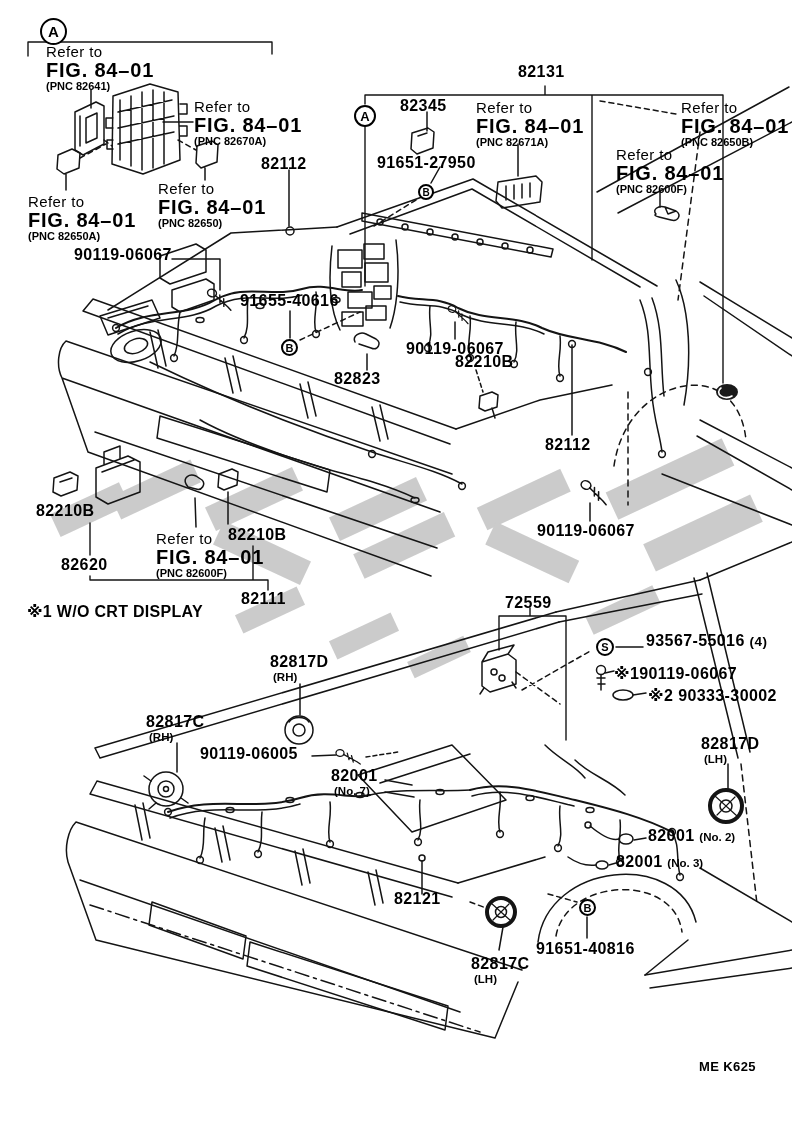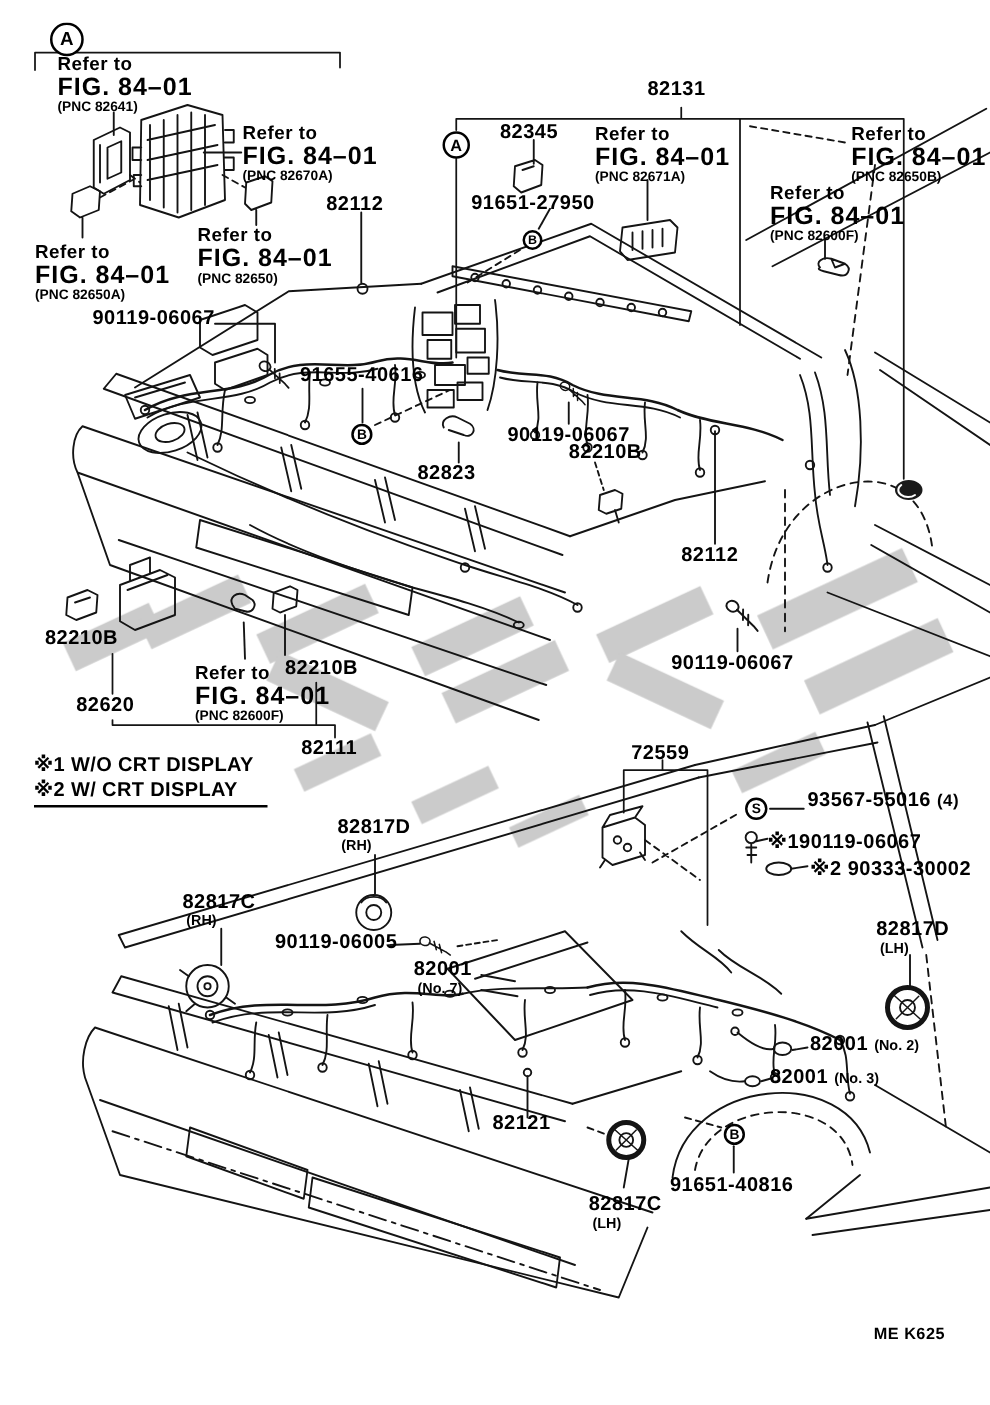--- a/index.html
+++ b/index.html
@@ -4,21 +4,21 @@
 <style>
   html,body{margin:0;padding:0;background:#888;}
   #stage{position:relative;width:792px;height:1124px;background:#ffffff;overflow:hidden;
          font-family:"Liberation Sans","DejaVu Sans",sans-serif;color:#000;}
   #lineart{position:absolute;left:0;top:0;width:792px;height:1124px;}
   .pl{position:absolute;font-weight:bold;font-size:16px;line-height:1.05;letter-spacing:.4px;white-space:nowrap;}
   .pl .sub{font-weight:bold;font-size:11.5px;letter-spacing:0;display:block;margin-left:3px;}
   .pl .subin{font-weight:bold;font-size:11.5px;letter-spacing:0;}
   .pl .qty{font-weight:bold;font-size:13.5px;}
   .ref{position:absolute;white-space:nowrap;line-height:1.06;}
-  .ref .l1{font-weight:bold;font-size:15px;letter-spacing:.4px;}
+  .ref .l1{font-weight:normal;font-size:15px;letter-spacing:.4px;}
   .ref .l2{font-weight:bold;font-size:20px;letter-spacing:.8px;}
   .ref .l3{font-weight:bold;font-size:11px;letter-spacing:0;}
   .mk{position:absolute;border:2px solid #000;border-radius:50%;background:#fff;
       display:flex;align-items:center;justify-content:center;font-weight:bold;box-sizing:border-box;}
   .note{position:absolute;font-weight:bold;font-size:16px;letter-spacing:.3px;white-space:nowrap;}
 </style>
 </head>
 <body>
 
 <div id="stage">
@@ -338,21 +338,21 @@
     <span>※2</span> <span>90333-30002</span>
   </div>
   <div class="pl" style="left:270px;top:654px">
     <span>82817D</span>
     <span class="sub">(RH)</span>
   </div>
   <div class="pl" style="left:146px;top:714px">
     <span>82817C</span>
     <span class="sub">(RH)</span>
   </div>
-  <div class="pl" style="left:220px;top:746px">90119-06005</div>
+  <div class="pl" style="left:200px;top:746px">90119-06005</div>
   <div class="pl" style="left:331px;top:768px">
     <span>82001</span>
     <span class="sub">(No. 7)</span>
   </div>
   <div class="pl" style="left:701px;top:736px">
     <span>82817D</span>
     <span class="sub">(LH)</span>
   </div>
   <div class="pl" style="left:648px;top:828px">
     <span>82001</span>
@@ -363,17 +363,16 @@
     <span class="subin">(No. 3)</span>
   </div>
   <div class="pl" style="left:394px;top:891px">82121</div>
   <div class="pl" style="left:536px;top:941px">91651-40816</div>
   <div class="pl" style="left:471px;top:956px">
     <span>82817C</span>
     <span class="sub">(LH)</span>
   </div>
 
   <div class="note" style="left:27px;top:602px">※1 W/O  CRT DISPLAY</div>
-  <div class="note" style="left:27px;top:622px;border-bottom:2.5px solid #000;padding-bottom:2px;padding-right:24px">※2 W/ CRT DISPLAY</div>
 
   <div class="pl" style="left:699px;top:1060px;font-size:13px">ME K625</div>
 
 </div>
 
 </body></html>

